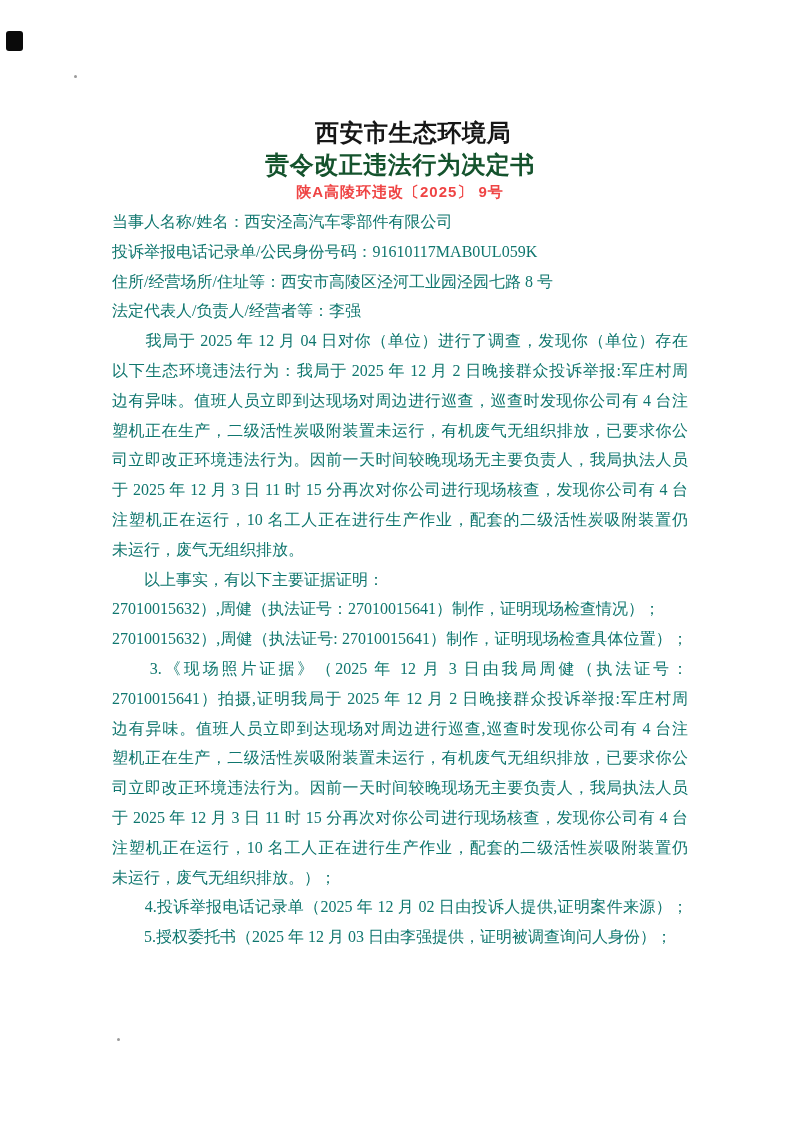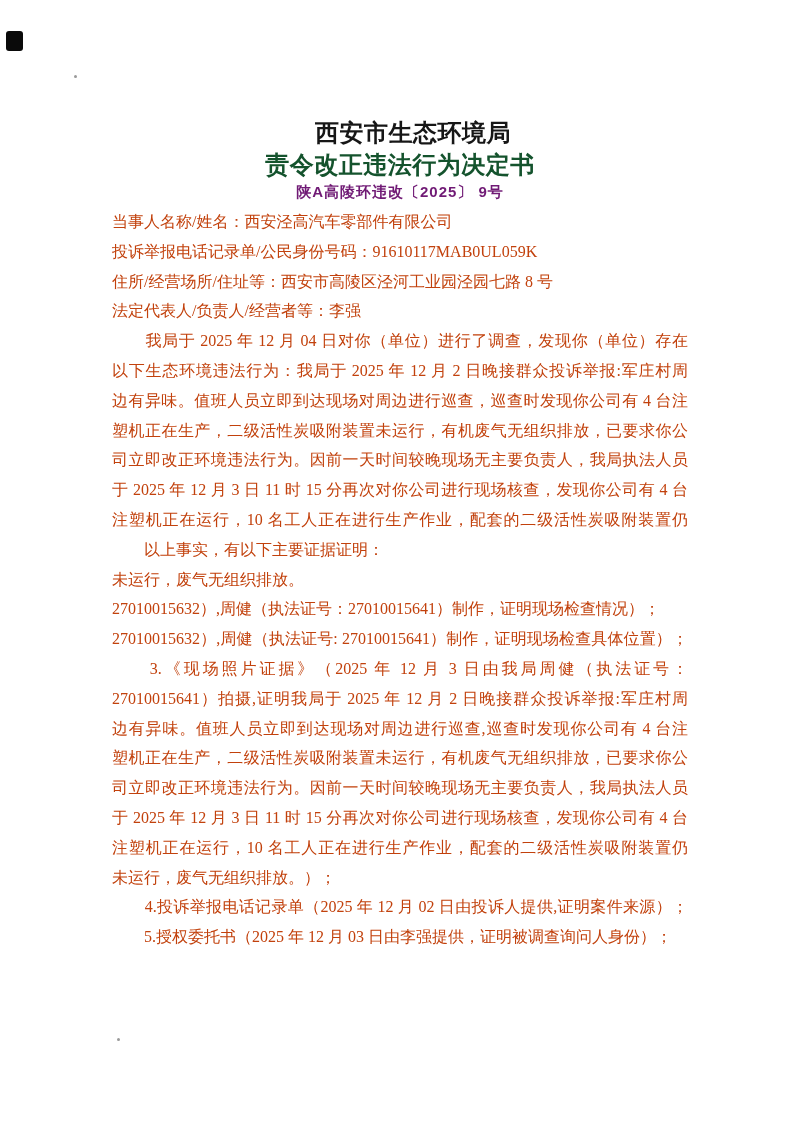--- a/index.html
+++ b/index.html
@@ -71,35 +71,35 @@
   .doc-number {
     position: absolute;
     left: 0;
     width: 800px;
     top: 182px;
     font-size: 15px;
     line-height: 20px;
     font-weight: 600;
     font-family: "Liberation Sans", "DejaVu Sans", sans-serif;
     letter-spacing: 1px;
-    color: #701a75;
+    color: #ef4444;
   }
 
   
   .doc-body {
     position: absolute;
     left: 112px;
     top: 207px;
     width: 576px;
   }
   .doc-line {
     height: 29.8px;
     line-height: 29.8px;
     font-size: 16px;
-    color: #c2410c;
+    color: #0f766e;
     overflow: hidden;
     white-space: normal;
     text-align: left;
   }
   .doc-line.j {
     text-align: justify;
     text-align-last: justify;
   }
 </style>
 </head>
@@ -122,22 +122,22 @@
       <div class="doc-line">投诉举报电话记录单/公民身份号码：91610117MAB0UL059K</div>
       <div class="doc-line">住所/经营场所/住址等：西安市高陵区泾河工业园泾园七路 8 号</div>
       <div class="doc-line">法定代表人/负责人/经营者等：李强</div>
       <div class="doc-line j">　　我局于 2025 年 12 月 04 日对你（单位）进行了调查，发现你（单位）存在</div>
       <div class="doc-line j">以下生态环境违法行为：我局于 2025 年 12 月 2 日晚接群众投诉举报:军庄村周</div>
       <div class="doc-line j">边有异味。值班人员立即到达现场对周边进行巡查，巡查时发现你公司有 4 台注</div>
       <div class="doc-line j">塑机正在生产，二级活性炭吸附装置未运行，有机废气无组织排放，已要求你公</div>
       <div class="doc-line j">司立即改正环境违法行为。因前一天时间较晚现场无主要负责人，我局执法人员</div>
       <div class="doc-line j">于 2025 年 12 月 3 日 11 时 15 分再次对你公司进行现场核查，发现你公司有 4 台</div>
       <div class="doc-line j">注塑机正在运行，10 名工人正在进行生产作业，配套的二级活性炭吸附装置仍</div>
+      <div class="doc-line">未运行，废气无组织排放。</div>
       <div class="doc-line">　　以上事实，有以下主要证据证明：</div>
-      <div class="doc-line">未运行，废气无组织排放。</div>
       <div class="doc-line">27010015632）,周健（执法证号：27010015641）制作，证明现场检查情况）；</div>
       <div class="doc-line j">27010015632）,周健（执法证号: 27010015641）制作，证明现场检查具体位置）；</div>
       <div class="doc-line j">　　3.《现场照片证据》（2025 年 12 月 3 日由我局周健（执法证号：</div>
       <div class="doc-line j">27010015641）拍摄,证明我局于 2025 年 12 月 2 日晚接群众投诉举报:军庄村周</div>
       <div class="doc-line j">边有异味。值班人员立即到达现场对周边进行巡查,巡查时发现你公司有 4 台注</div>
       <div class="doc-line j">塑机正在生产，二级活性炭吸附装置未运行，有机废气无组织排放，已要求你公</div>
       <div class="doc-line j">司立即改正环境违法行为。因前一天时间较晚现场无主要负责人，我局执法人员</div>
       <div class="doc-line j">于 2025 年 12 月 3 日 11 时 15 分再次对你公司进行现场核查，发现你公司有 4 台</div>
       <div class="doc-line j">注塑机正在运行，10 名工人正在进行生产作业，配套的二级活性炭吸附装置仍</div>
       <div class="doc-line">未运行，废气无组织排放。）；</div>

